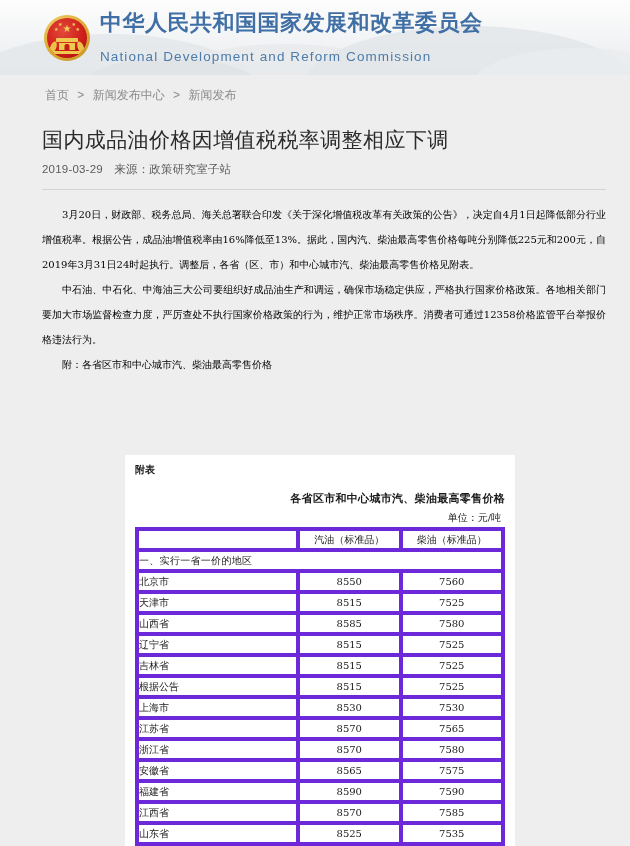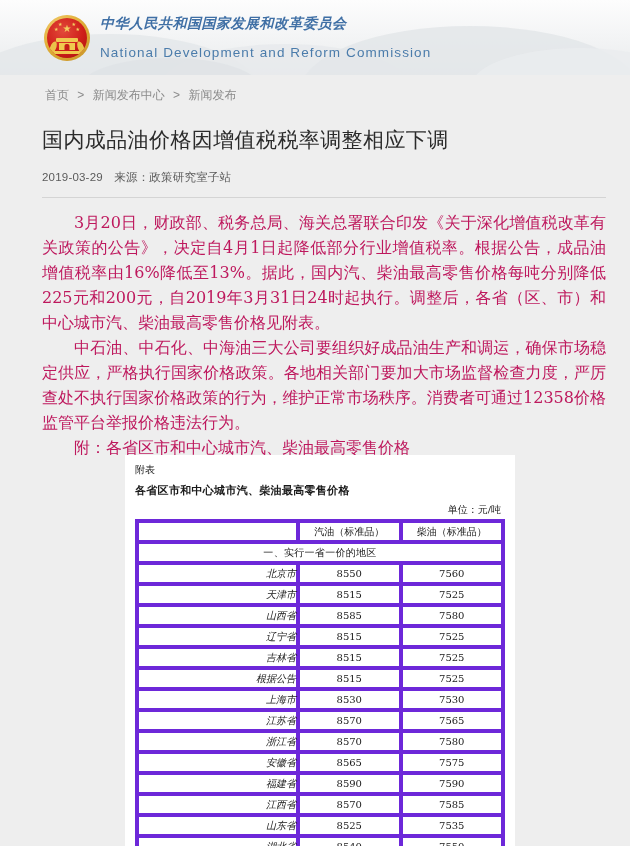--- a/index.html
+++ b/index.html
@@ -125,26 +125,25 @@
     width: 6px;
     height: 14px;
     background: #eac24a;
     border-radius: 50%;
   }
   .cog-l { left: 3px; transform: rotate(22deg); }
   .cog-r { right: 3px; transform: rotate(-22deg); }
 
   .org-names { line-height: 1; }
   .org-cn {
-    font-size: 14px;
+    font-size: 22px;
     font-weight: bold;
     color: #3f6fa5;
     letter-spacing: .5px;
     white-space: nowrap;
-    font-style: italic;
   }
   .org-en {
     margin-top: 16px;
     font-size: 13.5px;
     color: #4b7cab;
     letter-spacing: 1.1px;
     white-space: nowrap;
   }
 
   
@@ -164,36 +163,36 @@
     padding: 0 24px 0 42px;
   }
   .article-title {
     margin: 22px 0 0 0;
     font-size: 21px;
     font-weight: normal;
     color: #2b2b2b;
     letter-spacing: .4px;
   }
   .article-meta {
-    margin-top: 16px;
+    margin-top: 8px;
     font-size: 11.5px;
     color: #5a5a5a;
     letter-spacing: .2px;
   }
   .meta-source { margin-left: 8px; }
   .divider {
     margin-top: 12px;
     border-top: 1px solid #d4d4d4;
   }
 
   .body-text {
     margin-top: 12px;
-    font-size: 16px;
+    font-size: 10px;
     line-height: 25px;
-    color: #be185d;
+    color: #000000;
     text-align: justify;
     font-family: "DejaVu Serif", "Liberation Serif", serif;
   }
   .body-text p {
     margin: 0;
     text-indent: 2em;
   }
 
   
   .table-image {
@@ -202,24 +201,25 @@
     top: 455px;
     width: 390px;
     background: #ffffff;
     padding: 8px 10px 0 10px;
     box-sizing: border-box;
     font-family: "DejaVu Serif", "Liberation Serif", serif;
     color: #1a1a1a;
   }
   .tbl-label {
     font-size: 10px;
-    margin-bottom: 6px;
+    margin-bottom: 14px;
+    font-weight: bold;
   }
   .tbl-title {
-    text-align: left;
+    text-align: right;
     font-size: 11px;
     font-weight: bold;
     letter-spacing: .3px;
     margin-bottom: 5px;
   }
   .tbl-unit {
     text-align: right;
     font-size: 10px;
     margin-bottom: 2px;
     padding-right: 4px;
@@ -229,25 +229,25 @@
     width: 100%;
     font-size: 10px;
   }
   table.price-table td,
   table.price-table th {
     border: 4px solid #6d28d9;
     height: 17px;
     padding: 0;
     font-weight: normal;
   }
-  .col-region { width: 44%; text-align: right; font-style: italic; }
+  .col-region { width: 44%; text-align: left; }
   .col-price  { width: 28%; text-align: center; }
   .hdr-blank { }
   .section-row td {
-    text-align: center;
+    text-align: left;
     padding-left: 4px;
     letter-spacing: .3px;
   }
 </style>
 </head>
 <body>
 
 <div class="header-banner">
   <div class="mountain m1"></div>
   <div class="mountain m2"></div>

